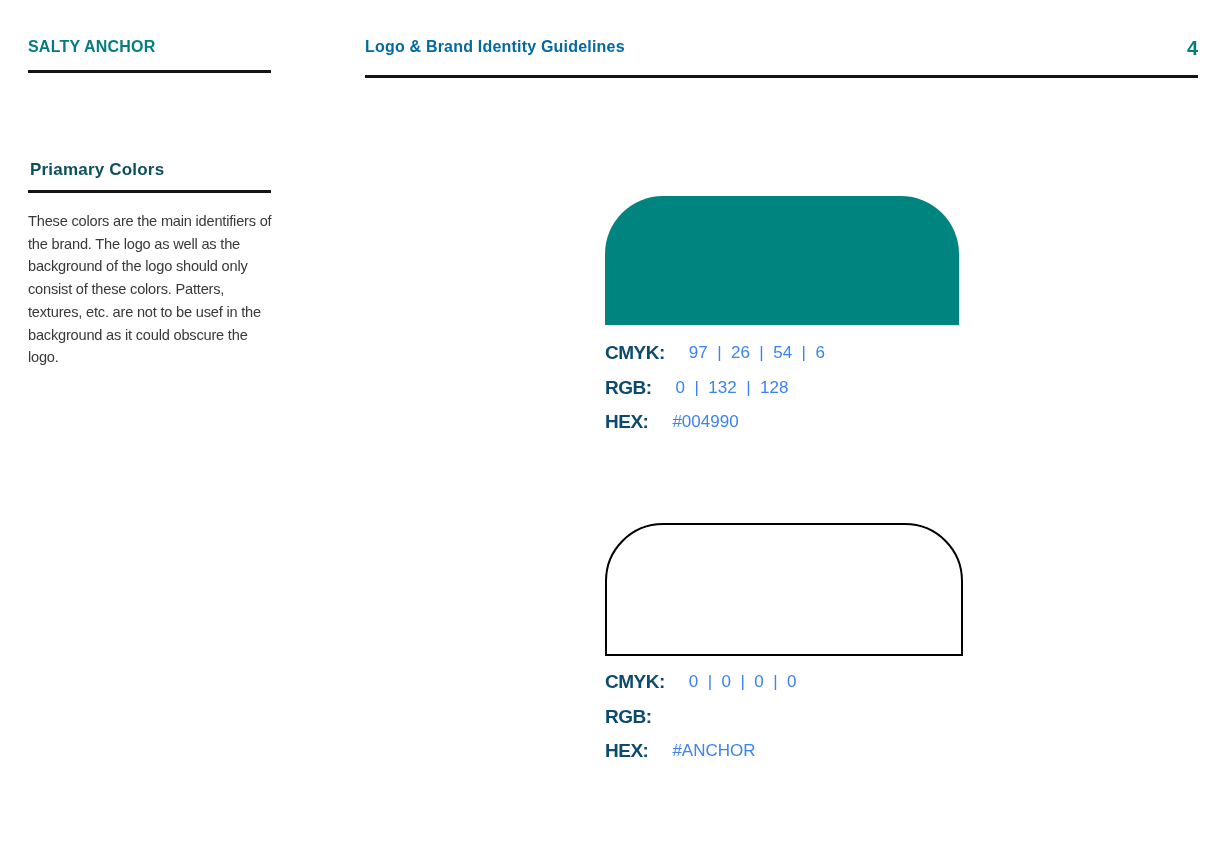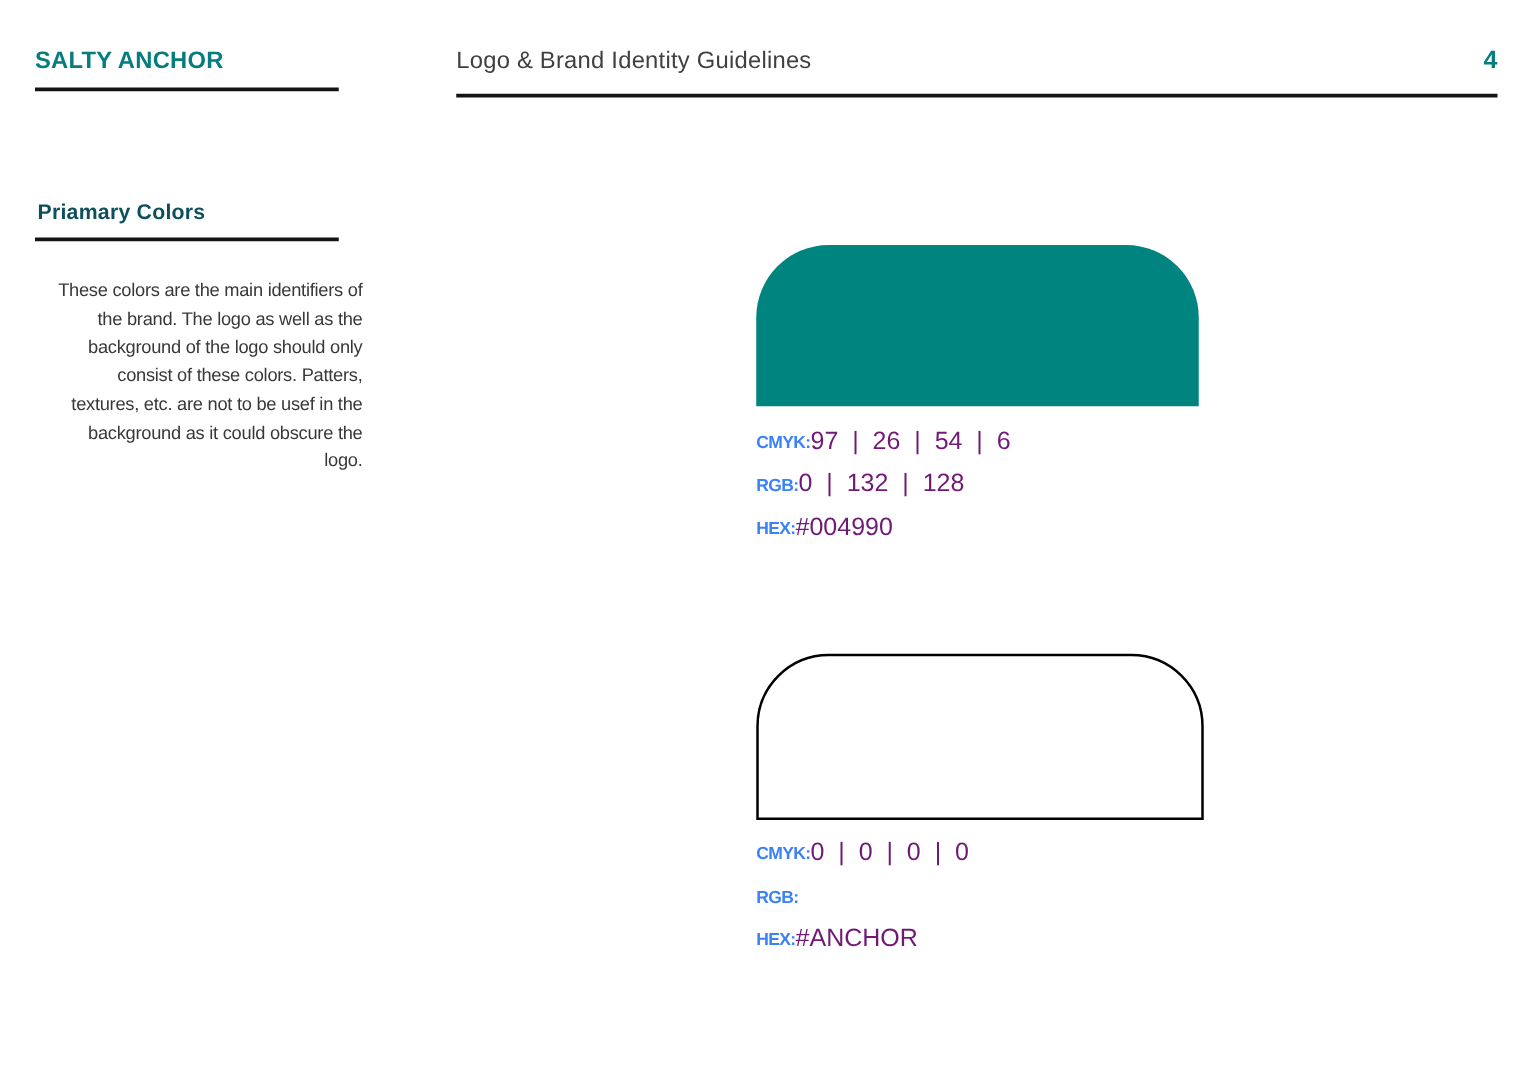--- a/index.html
+++ b/index.html
@@ -4,71 +4,71 @@
 <style>
   html,body{margin:0;padding:0;}
   body{
     width:1224px;height:863px;position:relative;background:#ffffff;
     font-family:"Liberation Sans", sans-serif;color:#1a1a1a;overflow:hidden;
   }
 
   
   .brand-name{
     position:absolute;left:28px;top:38px;
-    font-size:19px;font-weight:bold;letter-spacing:.2px;
+    font-size:16px;font-weight:bold;letter-spacing:.2px;
     color:#057c7e;
   }
   .brand-rule{
     position:absolute;left:28px;top:70px;width:243px;height:2.5px;background:#141414;
   }
   .doc-title{
     position:absolute;left:365px;top:38px;
-    font-size:19px;font-weight:normal;letter-spacing:.2px;
-    color:#404040;
+    font-size:16px;font-weight:bold;letter-spacing:.2px;
+    color:#0369a1;
   }
   .title-rule{
     position:absolute;left:365px;top:75px;width:833px;height:2.5px;background:#141414;
   }
   .page-number{
     position:absolute;right:26px;top:37px;
     font-size:20px;font-weight:bold;color:#057c7e;
   }
 
   
   .section-heading{
     position:absolute;left:30px;top:160px;margin:0;
     font-size:17px;font-weight:bold;letter-spacing:.2px;
     color:#0d505c;
   }
   .section-rule{
     position:absolute;left:28px;top:190px;width:243px;height:2.5px;background:#141414;
   }
   .section-body{
-    position:absolute;left:28px;top:210px;width:250px;margin:12px;
-    font-size:14.6px;line-height:22.7px;color:#383838;letter-spacing:-0.2px;text-align:right;
+    position:absolute;left:28px;top:210px;width:250px;margin:0;
+    font-size:14.6px;line-height:22.7px;color:#383838;letter-spacing:-0.2px;
   }
 
   
   .swatch-shape{
     position:absolute;left:605px;width:354px;
     border-radius:58px 58px 0 0;
   }
   .swatch-teal{top:196px;height:129px;}
   .swatch-white{top:523px;height:129px;border:2px solid #000;}
 
   .spec-block{position:absolute;left:605px;}
   .spec-block-1{top:336px;}
   .spec-block-2{top:665px;}
   .spec-row{height:34.6px;display:flex;align-items:center;}
   .spec-label{
-    font-size:14px;font-weight:bold;letter-spacing:-0.5px;color:#3b82f6;
-    margin-right:0;white-space:pre;
+    font-size:19px;font-weight:bold;letter-spacing:-0.5px;color:#0c4a6e;
+    margin-right:24px;white-space:pre;
   }
   .spec-value{
-    font-size:20px;font-weight:normal;letter-spacing:0;color:#701a75;white-space:pre;
+    font-size:17px;font-weight:normal;letter-spacing:0;color:#3b82f6;white-space:pre;
   }
 </style>
 </head>
 <body>
 
 <div class="brand-name">SALTY ANCHOR</div>
 <div class="brand-rule"></div>
 <div class="doc-title">Logo &amp; Brand Identity Guidelines</div>
 <div class="title-rule"></div>
 <div class="page-number">4</div>

